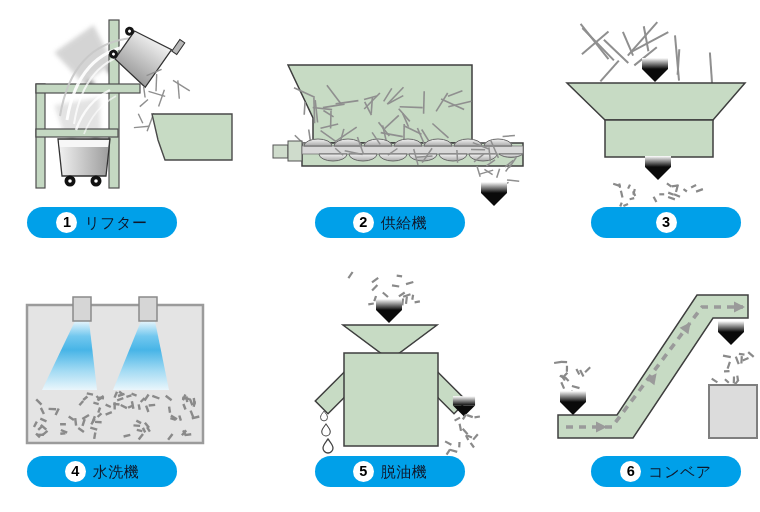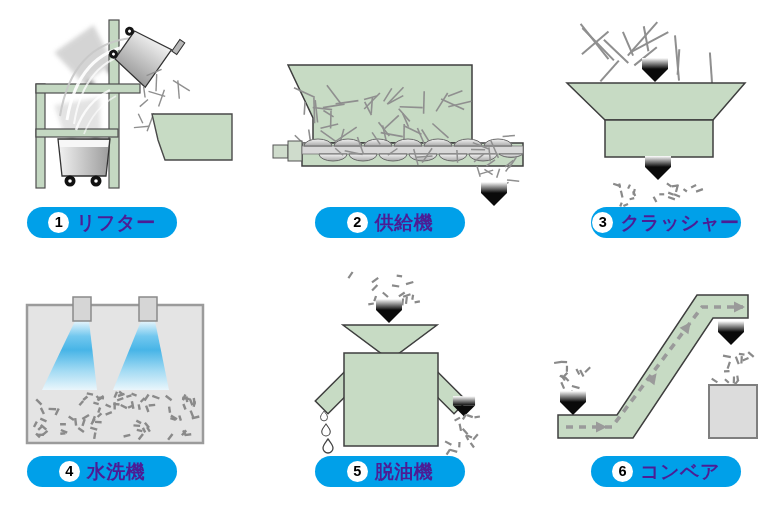--- a/index.html
+++ b/index.html
@@ -11,21 +11,21 @@
   .pill{
     position:absolute;width:150px;height:31px;background:#00a0e9;
     border-radius:16px;display:flex;align-items:center;justify-content:center;
     gap:7px;transform:translateX(-50%);
   }
   .pill .num{
     width:21px;height:21px;border-radius:50%;background:#ffffff;color:#000;
     font-weight:bold;font-size:14.5px;display:flex;align-items:center;
     justify-content:center;line-height:1;flex:0 0 auto;
   }
-  .pill .txt{color:#4c1d95;font-weight:bold;font-size:19px;line-height:1;letter-spacing:.5px;}
+  .pill .txt{color:#0f172a;font-weight:normal;font-size:15px;line-height:1;letter-spacing:.5px;}
   .pos-1{left:102px;top:207px;} .pos-2{left:390px;top:207px;} .pos-3{left:666px;top:207px;}
   .pos-4{left:102px;top:456px;} .pos-5{left:390px;top:456px;} .pos-6{left:666px;top:456px;}
 </style>
 </head>
 <body>
 
 <div class="canvas">
   <svg width="760" height="512" viewBox="0 0 760 512">
     <defs>
       <linearGradient id="gArrow" x1="0" y1="0" x2="0" y2="1">
@@ -449,21 +449,20 @@
   <div class="pill pos-1">
     <span class="num">1</span>
     <span class="txt">リフター</span>
   </div>
   <div class="pill pos-2">
     <span class="num">2</span>
     <span class="txt">供給機</span>
   </div>
   <div class="pill pos-3">
     <span class="num">3</span>
-    <span class="txt">クラッシャー</span>
   </div>
   <div class="pill pos-4">
     <span class="num">4</span>
     <span class="txt">水洗機</span>
   </div>
   <div class="pill pos-5">
     <span class="num">5</span>
     <span class="txt">脱油機</span>
   </div>
   <div class="pill pos-6">

